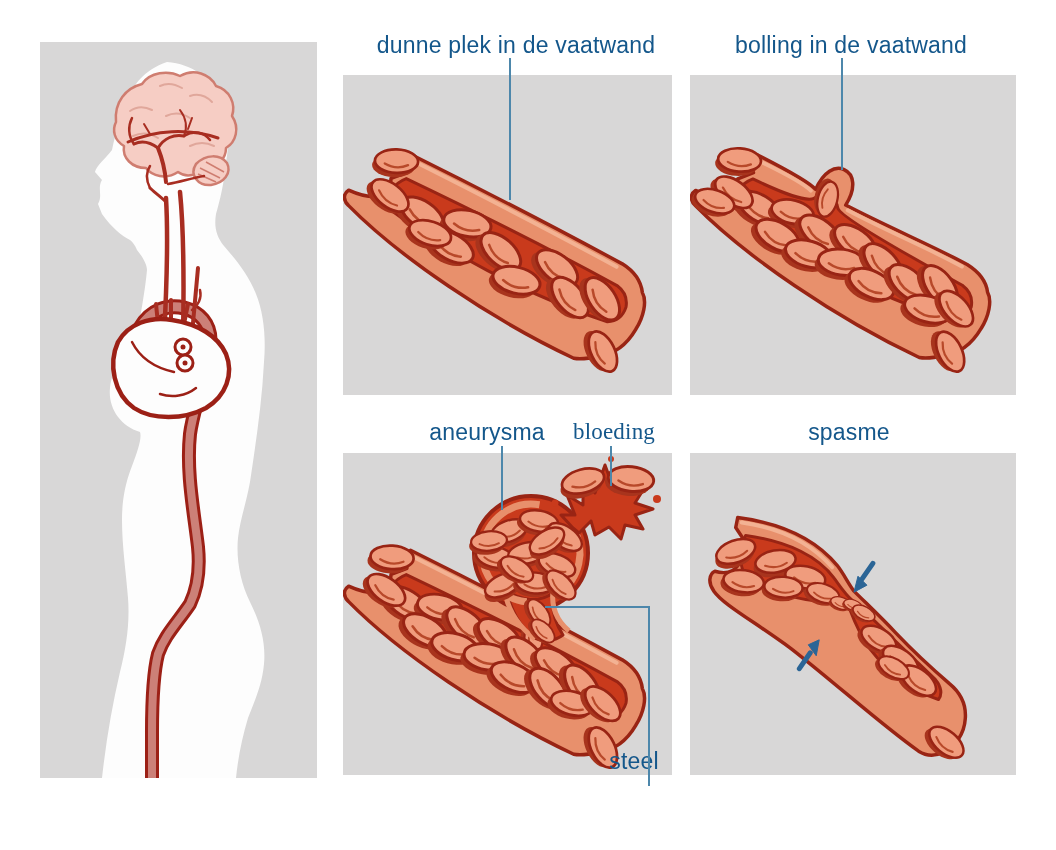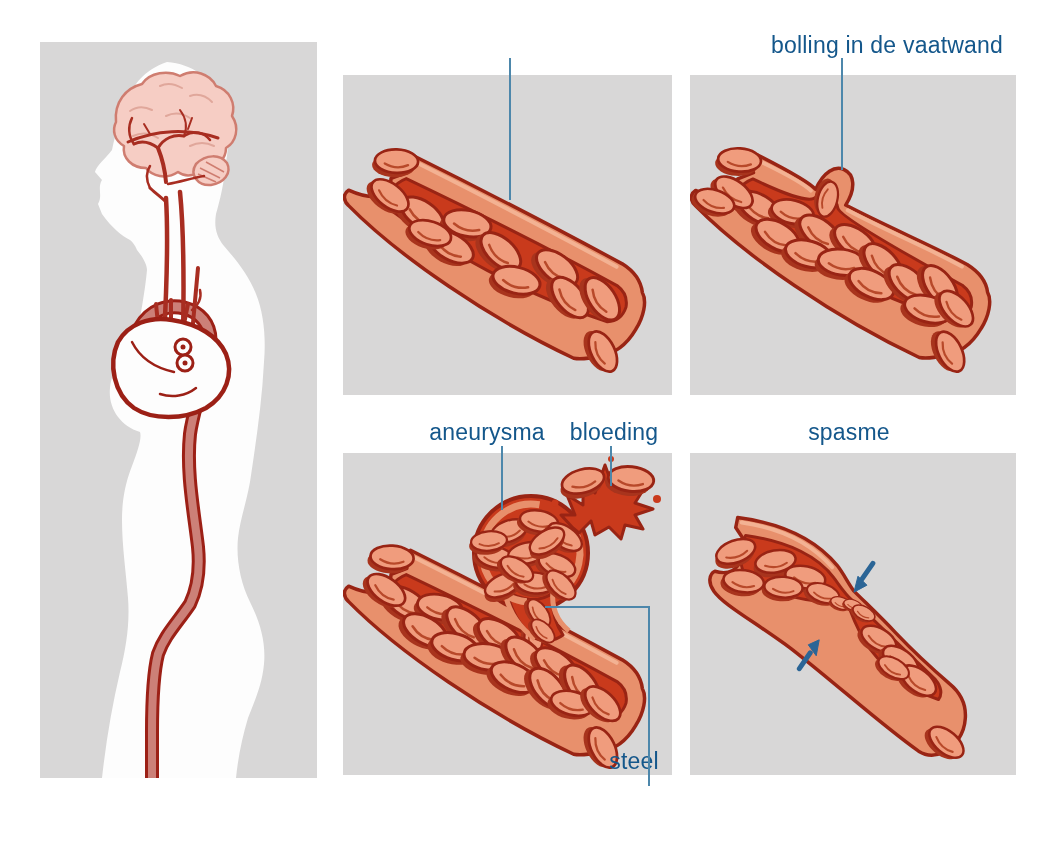--- a/index.html
+++ b/index.html
@@ -318,23 +318,24 @@
           <polygon points="165,139 178,132 169,123" stroke-width="1"></polygon>
         </g>
         <g fill="#2b6596" stroke="#2b6596">
           <path d="M 110,216 L 121,200" fill="none" stroke-width="5" stroke-linecap="round"></path>
           <polygon points="130,187 119,192 127,203" stroke-width="1"></polygon>
         </g>
       </g>
     </svg>
   </div>
 
-  <div class="lbl" style="left:851px;top:32px;margin-left:36px;">bolling in de vaatwand</div>
+  <div class="lbl" style="left:516px;top:32px;">dunne plek in de vaatwand</div>
+  <div class="lbl" style="left:851px;top:32px;">bolling in de vaatwand</div>
   <div class="lbl" style="left:487px;top:419px;text-align:right;">aneurysma</div>
-  <div class="lbl" style="left:614px;top:419px;">bloeding</div>
+  <div class="lbl" style="left:614px;top:419px;font-family:Liberation Serif, serif;">bloeding</div>
   <div class="lbl" style="left:849px;top:419px;text-align:right;">spasme</div>
   <div class="lbl" style="left:634px;top:748px;">steel</div>
 
   <div class="lead" style="left:509px;top:58px;width:2px;height:142px;"></div>
   <div class="lead" style="left:841px;top:58px;width:2px;height:112px;"></div>
   <div class="lead" style="left:501px;top:446px;width:2px;height:64px;"></div>
   <div class="lead" style="left:610px;top:446px;width:2px;height:40px;"></div>
   <div class="lead" style="left:545px;top:606px;width:105px;height:2px;"></div>
   <div class="lead" style="left:648px;top:606px;width:2px;height:180px;"></div>
 

